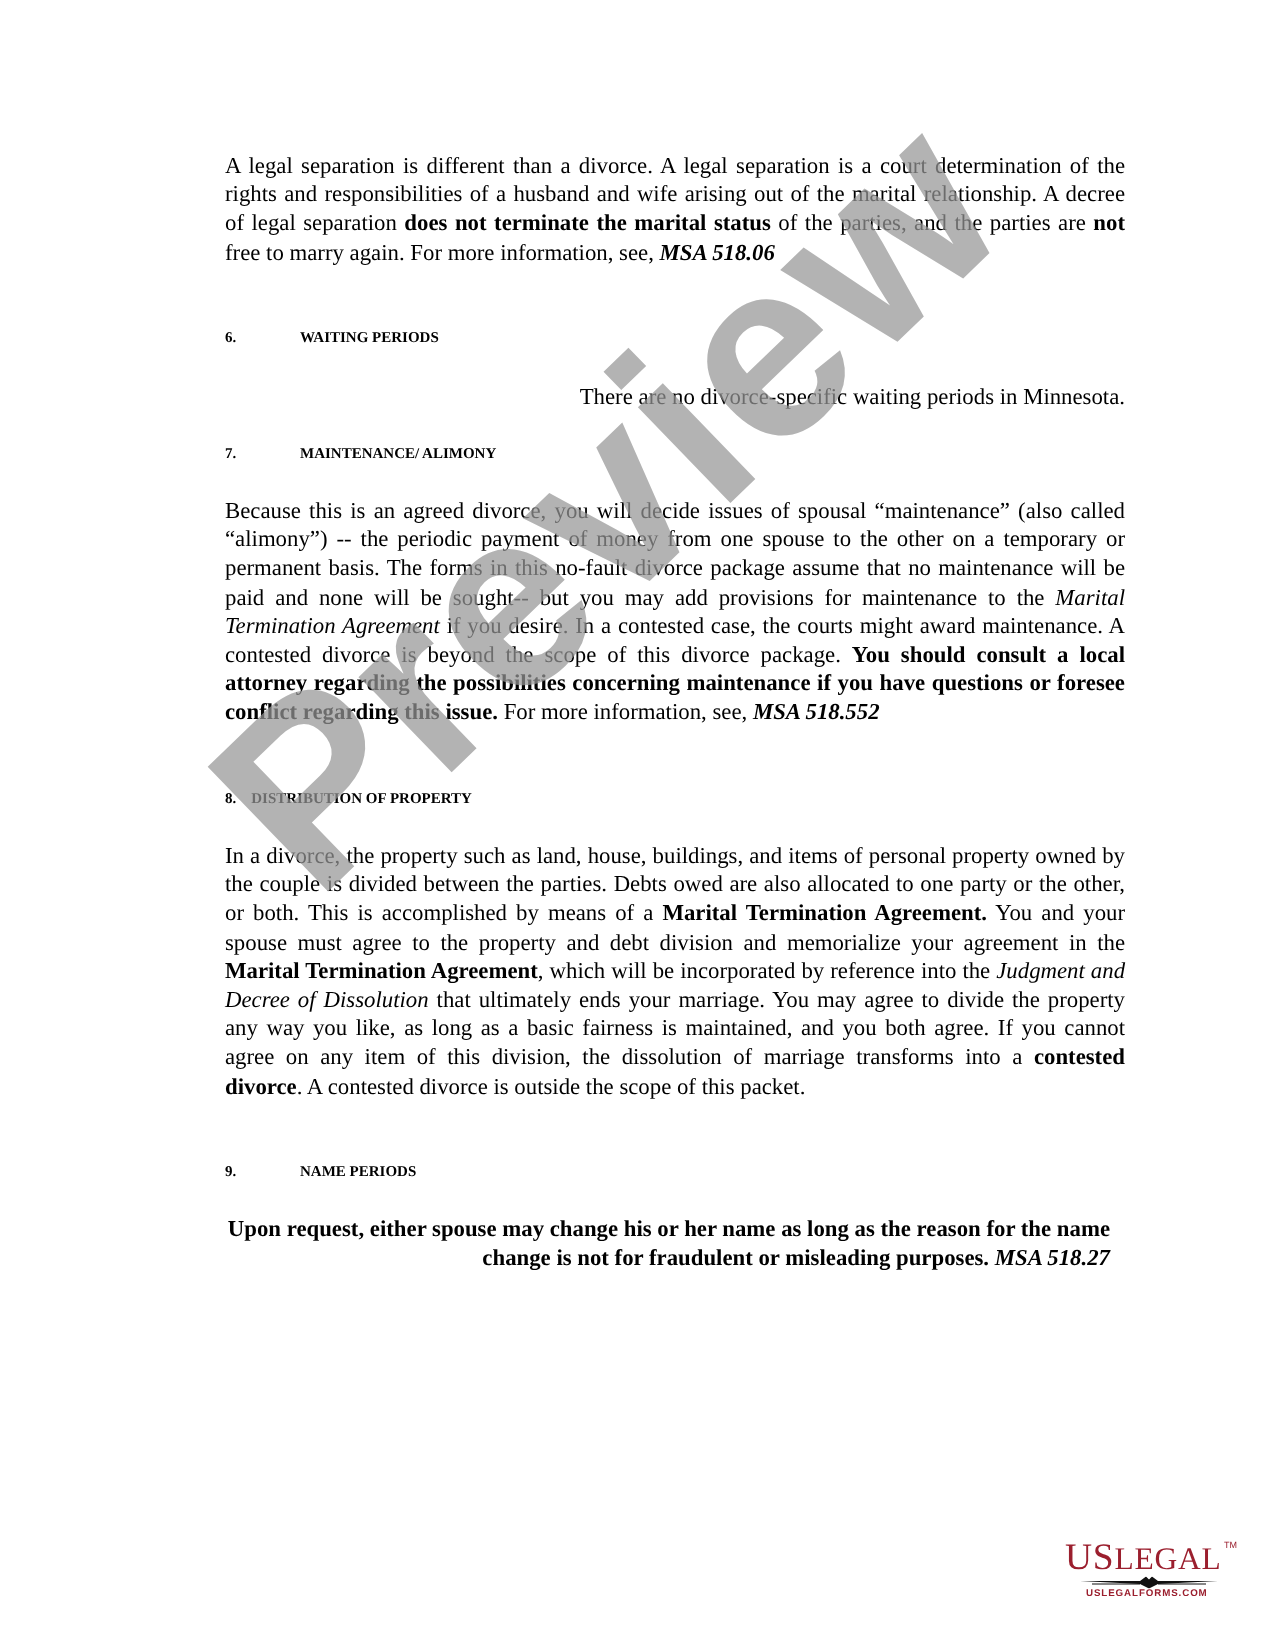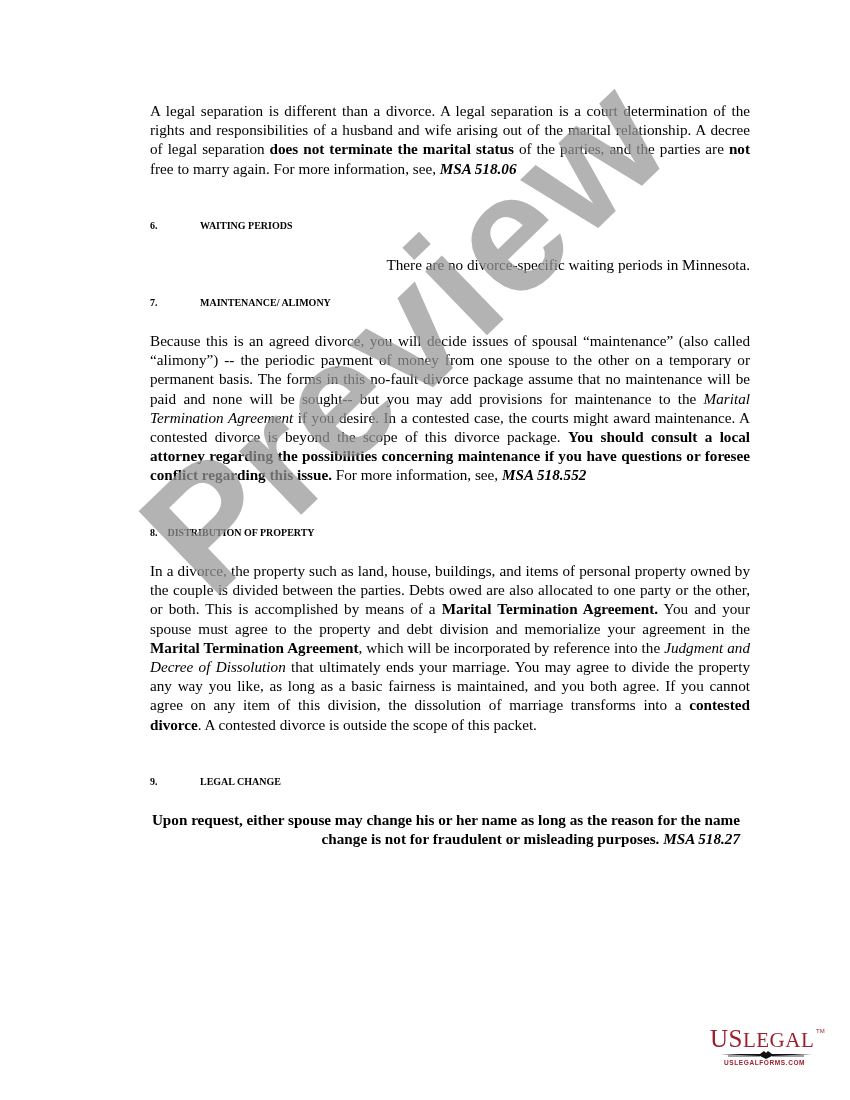--- a/index.html
+++ b/index.html
@@ -53,21 +53,21 @@
   </div>
 
   <div class="heading tight" style="top:523px;">
     <span class="num">8.</span><span>DISTRIBUTION OF PROPERTY</span>
   </div>
   <div class="para" style="top:561px;">
     <span>In a divorce, the property such as land, house, buildings, and items of personal property owned by the couple is divided between the parties.  Debts owed are also allocated to one party or the other, or both.  This is accomplished by means of a </span><b>Marital Termination Agreement.</b><span>  You and your spouse must agree to the property and debt division and memorialize your agreement in the </span><b>Marital Termination Agreement</b><span>, which will be incorporated by reference into the </span><i>Judgment and Decree of Dissolution</i><span> that ultimately ends your marriage.  You may agree to divide the property any way you like, as long as a basic fairness is maintained, and you both agree. If you cannot agree on any item of this division, the dissolution of marriage transforms into a </span><b>contested divorce</b><span>.  A contested divorce is outside the scope of this packet.</span>
   </div>
 
   <div class="heading" style="top:772px;">
-    <span class="num">9.</span><span>LEGAL CHANGE</span>
+    <span class="num">9.</span><span>NAME PERIODS</span>
   </div>
   <div class="para left" style="top:810px; width:590px;">
     <b>Upon request, either spouse may change his or her name as long as the reason for the name change is not for fraudulent or misleading purposes.</b> <i style="font-weight:bold;">MSA 518.27</i>
   </div>
 
   <div class="watermark">Preview</div>
 
   <div class="logo">
     <div class="logo-text"><span>US</span><span class="small">LEGAL</span></div>
     <div class="logo-tm">TM</div>

